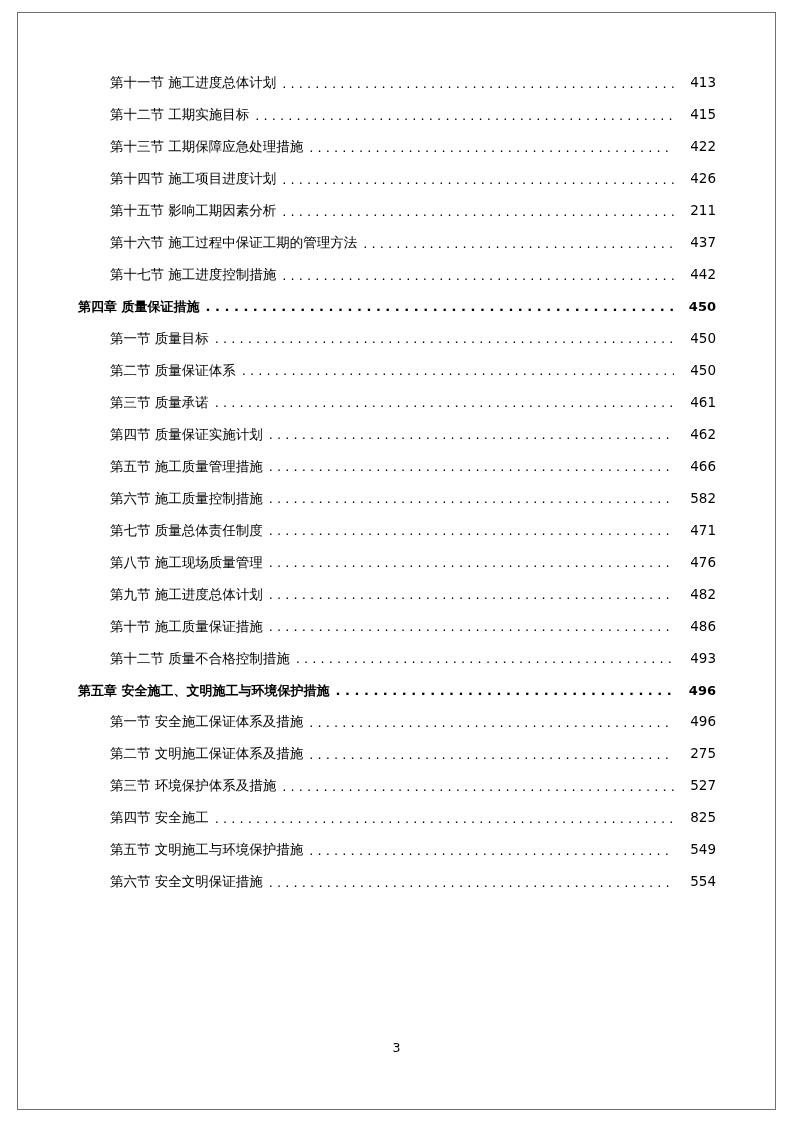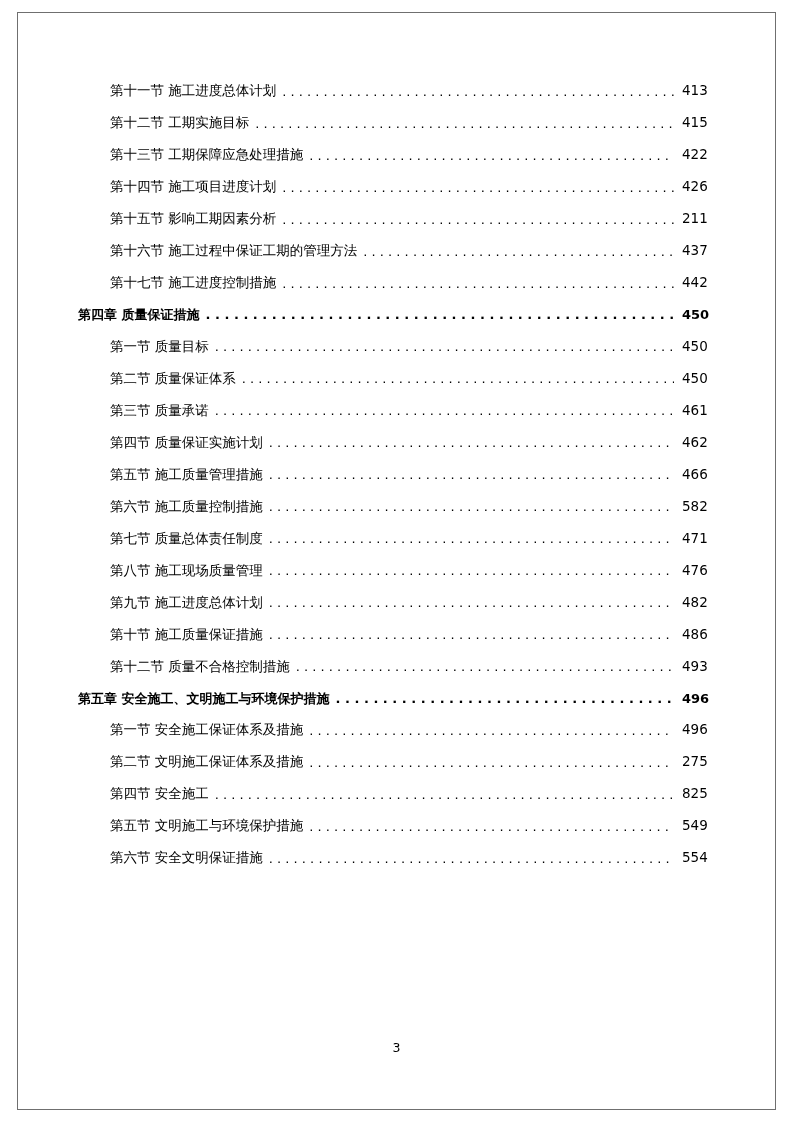--- a/index.html
+++ b/index.html
@@ -23,21 +23,21 @@
     left: 17px;
     top: 12px;
     width: 759px;
     height: 1098px;
     border: 1px solid #6f6f6f;
     box-sizing: border-box;
   }
   .content {
     position: absolute;
     left: 78px;
-    top: 84px;
+    top: 76px;
     width: 638px;
   }
   .toc-row {
     display: flex;
     align-items: flex-end;
     font-size: 13.5px;
     line-height: 1;
     color: #000000;
     margin-bottom: 18.5px;
     white-space: nowrap;
@@ -70,20 +70,21 @@
     letter-spacing: 0px;
     font-size: 13px;
     color: #000;
   }
   .toc-row.chapter .toc-dots::before {
     font-weight: bold;
   }
   .toc-page {
     flex: 0 0 auto;
     width: 34px;
+    text-align: right;
     padding-left: 6px;
   }
   .footer-page {
     position: absolute;
     left: 0;
     right: 0;
     top: 1040px;
     text-align: center;
     font-size: 12.5px;
     color: #000;
@@ -201,20 +202,25 @@
         <span class="toc-label">第一节  安全施工保证体系及措施</span>
         <span class="toc-dots"></span>
         <span class="toc-page">496</span>
       </div>
       <div class="toc-row level2">
         <span class="toc-label">第二节  文明施工保证体系及措施</span>
         <span class="toc-dots"></span>
         <span class="toc-page">275</span>
       </div>
       <div class="toc-row level2">
+        <span class="toc-label">第三节  环境保护体系及措施</span>
+        <span class="toc-dots"></span>
+        <span class="toc-page">527</span>
+      </div>
+      <div class="toc-row level2">
         <span class="toc-label">第四节  安全施工</span>
         <span class="toc-dots"></span>
         <span class="toc-page">825</span>
       </div>
       <div class="toc-row level2">
         <span class="toc-label">第五节  文明施工与环境保护措施</span>
         <span class="toc-dots"></span>
         <span class="toc-page">549</span>
       </div>
       <div class="toc-row level2">

